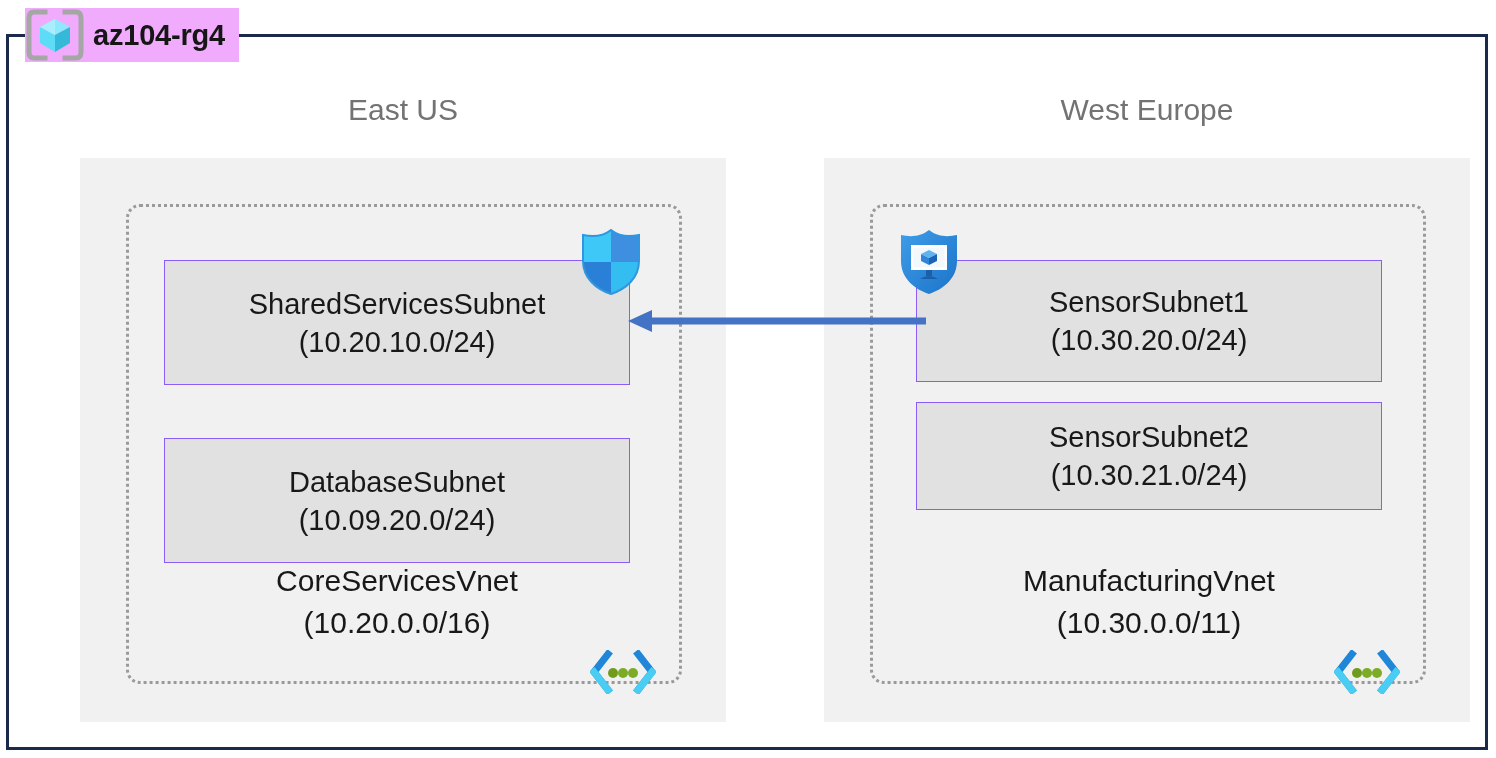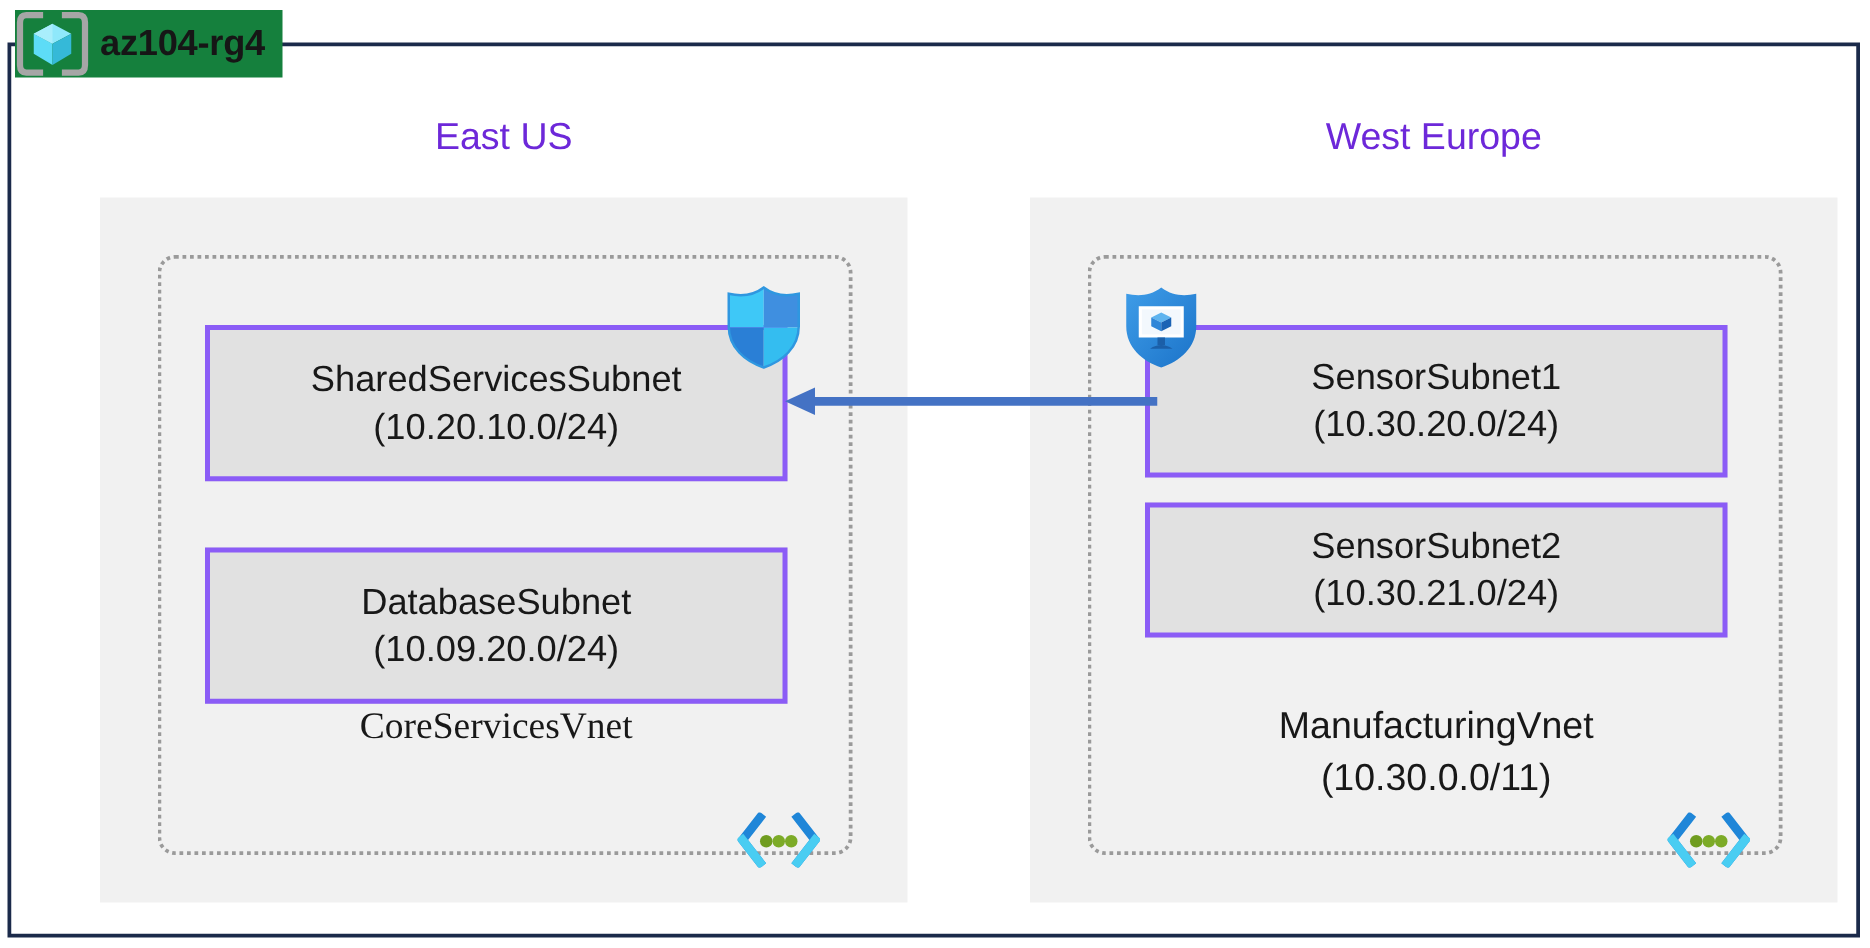--- a/index.html
+++ b/index.html
@@ -26,26 +26,26 @@
     left: 6px;
     top: 34px;
     width: 1482px;
     height: 716px;
     border: 3px solid #1b2a4a;
     box-sizing: border-box;
   }
   
   .rg-header {
     position: absolute;
-    left: 12px;
+    left: 25px;
     top: 8px;
     height: 54px;
     display: flex;
     align-items: center;
-    background: #15803d;
+    background: #f0abfc;
     padding-right: 14px;
     z-index: 6;
   }
   .rg-icon {
     position: relative;
     width: 60px;
     height: 52px;
     flex: 0 0 auto;
   }
   .rg-title {
@@ -57,21 +57,21 @@
     white-space: nowrap;
   }
 
   
   .region {
     position: absolute;
     top: 82px;
   }
   .region-label {
     font-size: 30px;
-    color: #6d28d9;
+    color: #737373;
     text-align: center;
     line-height: 44px;
     white-space: nowrap;
   }
   .region-box {
     position: absolute;
     background: #f1f1f1;
   }
   #region-east .region-box  { left: 80px;  top: 158px; width: 646px; height: 564px; }
   #region-west .region-box  { left: 824px; top: 158px; width: 646px; height: 564px; }
@@ -87,21 +87,21 @@
     box-sizing: border-box;
     background: transparent;
   }
   #vnet-core { left: 126px; top: 204px; width: 556px; height: 480px; }
   #vnet-manu { left: 870px; top: 204px; width: 556px; height: 480px; }
 
   
   .subnet {
     position: absolute;
     background: #e1e1e1;
-    border: 4px solid #8b5cf6;
+    border: 1px solid #8b5cf6;
     box-sizing: border-box;
     display: flex;
     flex-direction: column;
     align-items: center;
     justify-content: center;
   }
   .subnet .line {
     font-size: 29px;
     color: #181818;
     line-height: 38px;
@@ -118,21 +118,21 @@
     position: absolute;
     text-align: center;
     width: 466px;
   }
   .vnet-caption .line {
     font-size: 30px;
     color: #181818;
     line-height: 42px;
     white-space: nowrap;
   }
-  #caption-core { left: 164px; top: 560px; font-family: Liberation Serif, serif; }
+  #caption-core { left: 164px; top: 560px; }
   #caption-manu { left: 916px; top: 560px; }
 
   
   .vnet-glyph {
     position: absolute;
     width: 66px;
     height: 44px;
   }
   #glyph-core { left: 590px; top: 650px; }
   #glyph-manu { left: 1334px; top: 650px; }
@@ -194,20 +194,21 @@
     <div class="line">(10.20.10.0/24)</div>
   </div>
 
   <div class="subnet" id="subnet-db">
     <div class="line">DatabaseSubnet</div>
     <div class="line">(10.09.20.0/24)</div>
   </div>
 
   <div class="vnet-caption" id="caption-core">
     <div class="line">CoreServicesVnet</div>
+    <div class="line">(10.20.0.0/16)</div>
   </div>
 
   <div class="vnet-glyph" id="glyph-core">
     <svg viewBox="0 0 66 44" width="66" height="44" aria-hidden="true">
       <path d="M18 4 L4 22 L18 40" fill="none" stroke="#1f86d8" stroke-width="7" stroke-linecap="square"></path>
       <path d="M4 22 L18 40" fill="none" stroke="#49cdf2" stroke-width="7" stroke-linecap="square"></path>
       <path d="M48 4 L62 22 L48 40" fill="none" stroke="#1f86d8" stroke-width="7" stroke-linecap="square"></path>
       <path d="M62 22 L48 40" fill="none" stroke="#49cdf2" stroke-width="7" stroke-linecap="square"></path>
       <circle cx="23" cy="23" r="5" fill="#6f9c1f"></circle>
       <circle cx="33" cy="23" r="5" fill="#7cab27"></circle>

